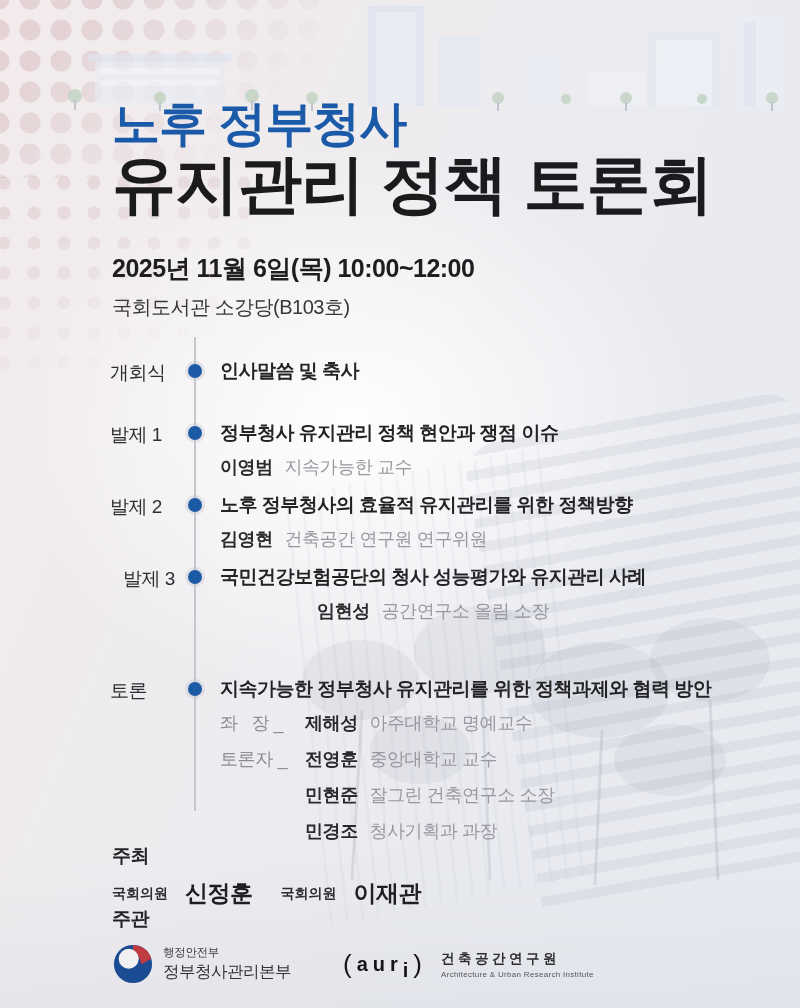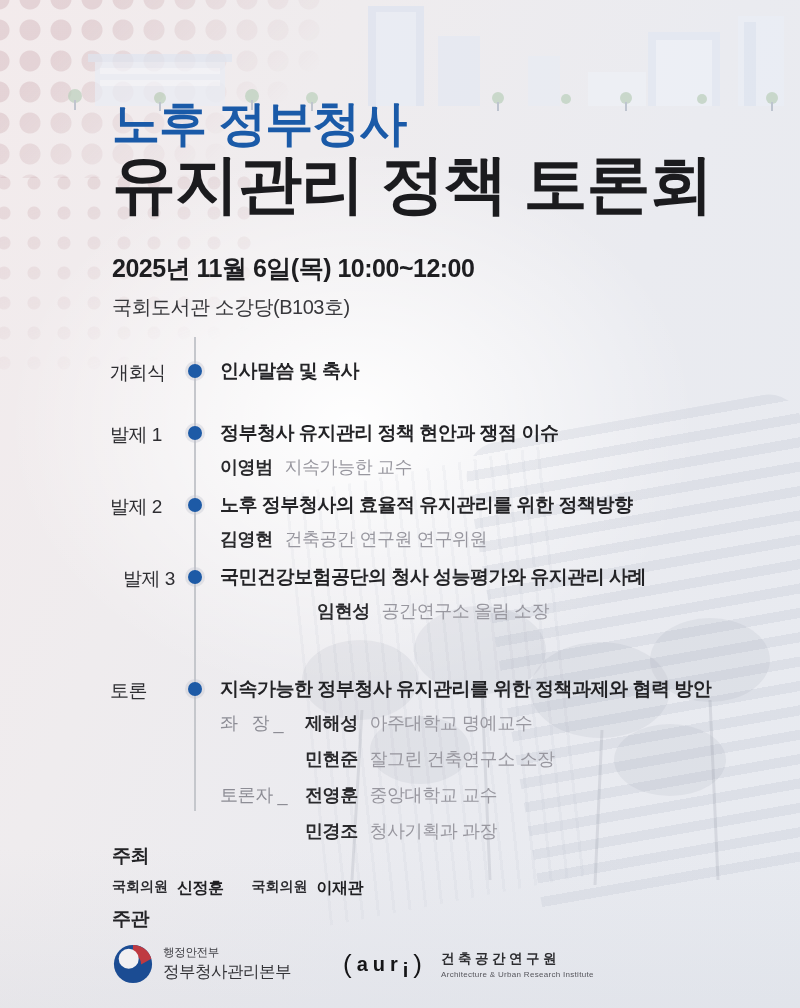--- a/index.html
+++ b/index.html
@@ -54,24 +54,24 @@
   .speaker-aff{color:#98979f;font-weight:400;}
   .row-opening{top:358px;}
   .row-p1{top:420px;}
   .row-p2{top:492px;}
   .row-p3{top:564px;text-align:center;}
   .row-disc{top:676px;}
   
   .section-label{font-size:19px;font-weight:700;color:#232326;letter-spacing:-.5px;}
   .hosts{position:absolute;left:112px;top:843px;}
   .hosts-row{margin-top:9px;display:flex;align-items:baseline;}
-  .host{display:flex;align-items:flex-start;}
+  .host{display:flex;align-items:center;gap:8px;}
   .host + .host{margin-left:28px;}
   .host-role{font-size:14px;font-weight:700;color:#2c2c30;margin-right:9px;}
-  .host-name{font-size:16px;font-weight:700;color:#1f1f22;letter-spacing:-.5px;}
+  .host-name{font-size:23px;font-weight:700;color:#1f1f22;letter-spacing:-.5px;}
   .organizers{position:absolute;left:112px;top:906px;}
   .org-row{margin-top:11px;display:flex;align-items:center;}
   .gov{display:flex;align-items:center;}
   .gov-text{margin-left:9px;}
   .gov-ministry{font-size:11.5px;color:#3d3d42;letter-spacing:-.3px;}
   .gov-org{font-size:16.5px;font-weight:500;color:#323236;letter-spacing:-.5px;margin-top:1px;}
   .auri{display:flex;align-items:center;margin-left:52px;}
   .auri-mark{font-weight:700;color:#151517;font-size:20px;letter-spacing:5px;white-space:nowrap;}
   .auri-mark .paren{font-size:26px;font-weight:500;vertical-align:-2px;}
   .auri-mark .low-i{position:relative;top:6px;}
@@ -200,26 +200,26 @@
   <div class="prog-row row-disc">
     <div class="prog-label">토론</div>
     <div class="prog-bullet"></div>
     <div class="prog-content">
       <div class="prog-title">지속가능한 정부청사 유지관리를 위한 정책과제와 협력 방안</div>
       <div class="speaker-line">
         <span class="speaker-prefix">좌   장 _ </span><span class="speaker-name">제해성</span>
         <span class="speaker-aff">아주대학교 명예교수</span>
       </div>
       <div class="speaker-line">
+        <span class="speaker-prefix">토론자 _ </span><span class="speaker-name">전영훈</span>
+        <span class="speaker-aff">중앙대학교 교수</span>
+      </div>
+      <div class="speaker-line">
         <span class="speaker-prefix"></span><span class="speaker-name">민현준</span>
         <span class="speaker-aff">잘그린 건축연구소 소장</span>
-      </div>
-      <div class="speaker-line">
-        <span class="speaker-prefix">토론자 _ </span><span class="speaker-name">전영훈</span>
-        <span class="speaker-aff">중앙대학교 교수</span>
       </div>
       <div class="speaker-line">
         <span class="speaker-prefix"></span><span class="speaker-name">민경조</span>
         <span class="speaker-aff">청사기획과 과장</span>
       </div>
     </div>
   </div>
 
   <div class="hosts">
     <div class="section-label">주최</div>

